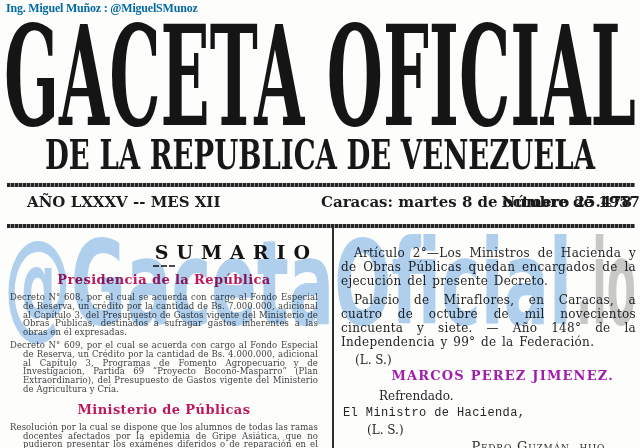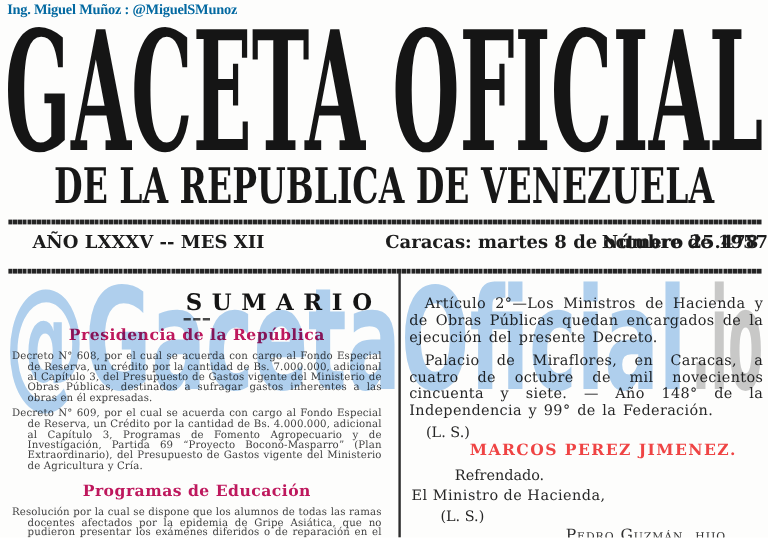--- a/index.html
+++ b/index.html
@@ -43,24 +43,24 @@
 
   .col-right{position:absolute;left:341px;top:229px;width:295px;font-size:12px;color:#262626;}
   .para{
     text-align:justify;line-height:14px;word-spacing:1.5px;letter-spacing:0.3px;
   }
   .para-article{margin-top:17px;text-indent:13px;}
   .para-palace{margin-top:5px;text-indent:13px;}
   .seal-1{margin:4px 0 0 14px;}
   .sig-president{
     text-align:right;padding-right:22px;font-weight:bold;font-size:13px;
-    letter-spacing:1.2px;margin-top:1px;color:#ef4444;white-space:nowrap;
+    letter-spacing:1.2px;margin-top:1px;color:#a21caf;white-space:nowrap;
   }
   .refrendado-1{margin:6px 0 2px 38px;}
-  .minister-hacienda{margin:3px 0 0 2px;letter-spacing:0.4px;}
+  .minister-hacienda{margin:3px 0 0 2px;letter-spacing:0.4px;font-family:Liberation Mono, monospace;}
   .seal-2{margin:3px 0 0 26px;}
   .sig-hijo{
     text-align:right;padding-right:26px;font-variant:small-caps;
     font-size:13px;letter-spacing:0.8px;margin-top:2px;color:#2e2e2e;white-space:nowrap;
   }
 
   .watermark-svg{
     position:absolute;top:222px;left:0;pointer-events:none;
     mix-blend-mode:multiply;opacity:0.88;
   }
@@ -89,21 +89,21 @@
 <div class="rule rule-bottom"></div>
 
 <div class="divider"></div>
 
 <div class="col-left">
   <div class="sumario">SUMARIO</div>
   <div class="sumario-dash"></div>
   <div class="sec-title">Presidencia de la República</div>
   <div class="entry entry-first">Decreto N° 608, por el cual se acuerda con cargo al Fondo Especial de Reserva, un crédito por la cantidad de Bs. 7.000.000, adicional al Capítulo 3, del Presupuesto de Gastos vigente del Ministerio de Obras Públicas, destinados a sufragar gastos inherentes a las obras en él expresadas.</div>
   <div class="entry">Decreto N° 609, por el cual se acuerda con cargo al Fondo Especial de Reserva, un Crédito por la cantidad de Bs. 4.000.000, adicional al Capítulo 3, Programas de Fomento Agropecuario y de Investigación, Partida 69 “Proyecto Boconó-Masparro” (Plan Extraordinario), del Presupuesto de Gastos vigente del Ministerio de Agricultura y Cría.</div>
-  <div class="sec-title sec-title-2">Programas de Educación</div>
+  <div class="sec-title sec-title-2">Ministerio de Públicas</div>
   <div class="entry entry-first">Resolución por la cual se dispone que los alumnos de todas las ramas docentes afectados por la epidemia de Gripe Asiática, que no pudieron presentar los exámenes diferidos o de reparación en el lapso señalado por las Leyes respectivas, y también las que por el mismo motivo resultaron aplazados en dichos exámenes, gocen de nueva oportunidad para presentarlos.</div>
 </div>
 
 <div class="col-right">
   <div class="para para-article">Artículo 2°—Los Ministros de Hacienda y de Obras Públicas quedan encargados de la ejecución del presente Decreto.</div>
   <div class="para para-palace">Palacio de Miraflores, en Caracas, a cuatro de octubre de mil novecientos cincuenta y siete. — Año 148° de la Independencia y 99° de la Federación.</div>
   <div class="seal-1">(L. S.)</div>
   <div class="sig-president">MARCOS PEREZ JIMENEZ.</div>
   <div class="refrendado-1">Refrendado.</div>
   <div class="minister-hacienda">El Ministro de Hacienda,</div>

